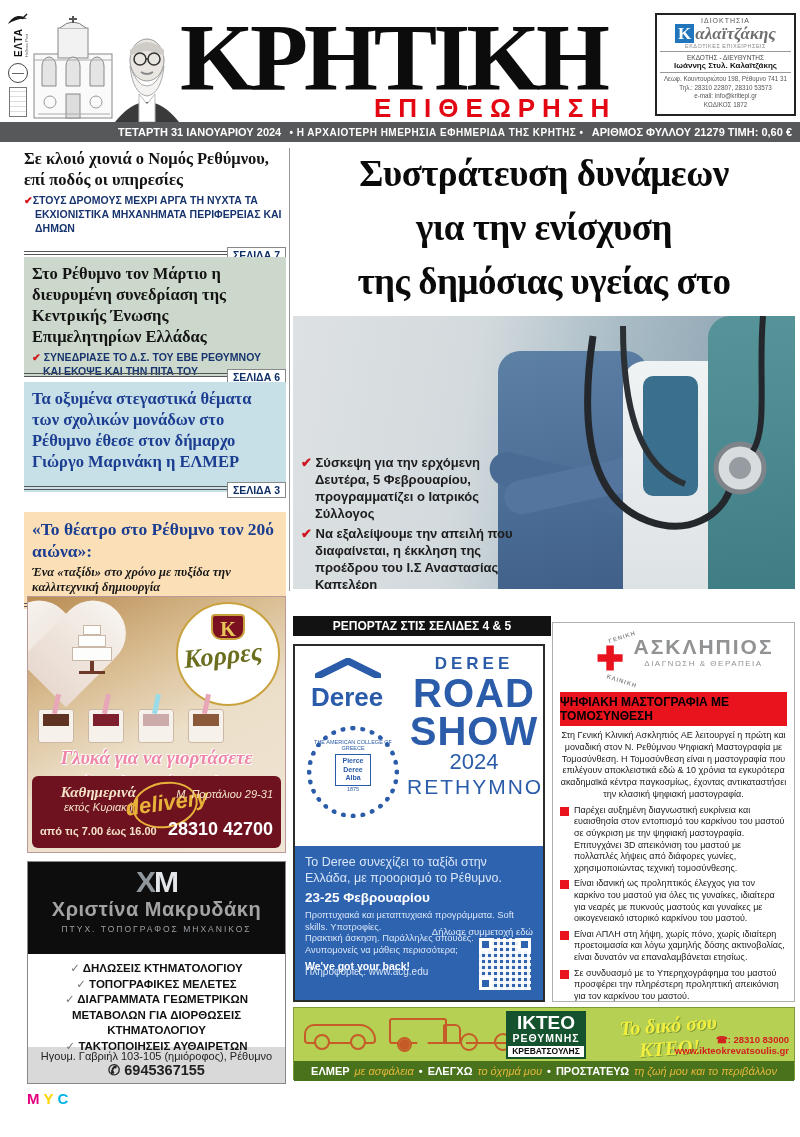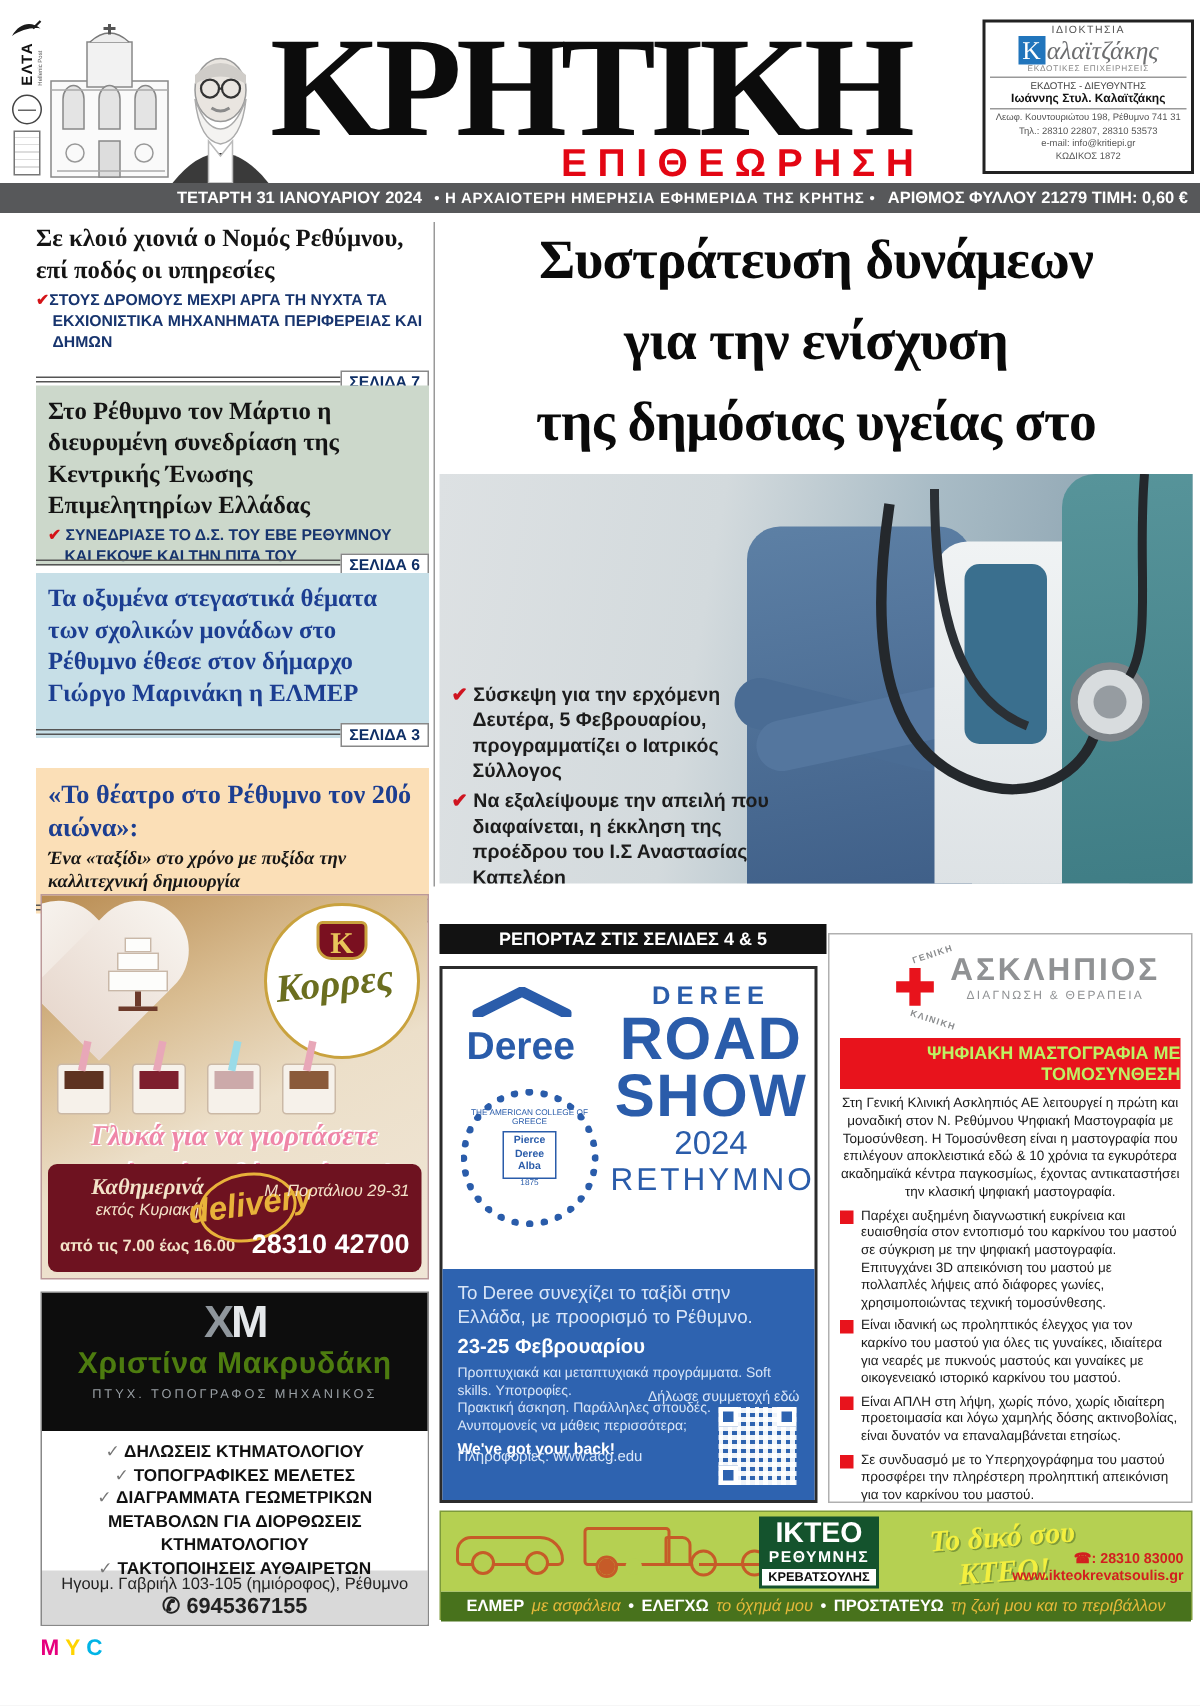--- a/index.html
+++ b/index.html
@@ -13,21 +13,21 @@
   .elta-sub { writing-mode:vertical-rl; transform:rotate(180deg); font-size:4px; color:#555; }
   .postmark { width:20px; height:20px; border:1.5px solid #444; border-radius:50%; margin:6px auto 4px; position:relative; }
   .postmark:before { content:""; position:absolute; left:3px; right:3px; top:9px; border-top:1px solid #666; }
   .elta-label { width:18px; height:30px; border:1px solid #777; margin:0 auto; background:repeating-linear-gradient(0deg,#fff 0 4px,#ddd 4px 5px); }
   .church { position:absolute; left:30px; top:14px; }
   .portrait { position:absolute; left:113px; top:24px; }
   .mast-title { position:absolute; left:180px; top:8px; width:485px; font-family:"Liberation Serif",serif; font-weight:900; font-size:95px; line-height:100px; letter-spacing:-4px; color:#0c0c0c; }
   .mast-sub { position:absolute; left:374px; top:93px; font-weight:bold; font-size:26px; letter-spacing:7px; color:#e30613; }
   .pubbox { position:absolute; left:655px; top:13px; width:141px; height:103px; border:2px solid #222; text-align:center; padding:2px 3px; font-size:6.5px; color:#333; }
   .pubbox .own { font-size:7px; letter-spacing:1px; color:#555; }
-  .brandline { font-family:"Liberation Serif",serif; font-style:italic; font-weight:normal; font-size:17px; color:#6d6e70; line-height:19px; }
+  .brandline { font-family:"Liberation Serif",serif; font-style:italic; font-weight:bold; font-size:17px; color:#6d6e70; line-height:19px; }
   .brandline .k { display:inline-block; background:#2175bc; color:#fff; font-style:normal; padding:0 3px; margin-right:1px; }
   .pub-sub { font-size:5.5px; letter-spacing:.5px; color:#888; border-bottom:1px solid #999; padding-bottom:2px; margin-bottom:2px; }
   .pub-role { font-size:6.5px; color:#444; }
   .pub-name { font-size:8px; font-weight:bold; color:#111; border-bottom:1px solid #999; padding-bottom:2px; margin-bottom:2px; }
   .pub-small { font-size:6.3px; line-height:8.5px; color:#555; }
   .datebar { position:absolute; left:0; top:122px; width:800px; height:20px; background:#57585a; color:#fff; display:flex; align-items:center; font-weight:bold; font-size:11px; }
   .datebar .d { margin-left:118px; }
   .datebar .s { margin:0 auto; font-size:10px; letter-spacing:.5px; }
   .datebar .i { margin-right:8px; }
 
@@ -96,21 +96,21 @@
   .k-del .ring { position:absolute; left:8px; top:2px; width:66px; height:46px; border:2px solid #e8b23a; border-radius:50%; transform:rotate(-10deg); }
   .k-del .word { position:relative; font-weight:900; font-style:italic; font-size:22px; color:#e8b23a; transform:rotate(-8deg); top:10px; }
   .k-addr { position:absolute; right:8px; top:12px; font-style:italic; font-size:11px; }
   .k-phone { position:absolute; right:8px; bottom:8px; font-weight:bold; font-size:18px; color:#fff; }
 
   
   .ad-mak { position:absolute; left:27px; top:861px; width:259px; height:223px; border:1px solid #888; }
   .mak-head { background:#0d0d0d; height:92px; text-align:center; padding-top:4px; }
   .mak-logo { font-weight:900; font-size:30px; line-height:32px; letter-spacing:-2px; }
   .mak-logo .x { color:#8f969c; } .mak-logo .m { color:#e4e7ea; }
-  .mak-name { color:#4d7c0f; font-weight:bold; font-size:20px; letter-spacing:.5px; }
+  .mak-name { color:#a3a3a3; font-weight:bold; font-size:20px; letter-spacing:.5px; }
   .mak-title { color:#9aa0a5; font-size:8.5px; letter-spacing:2px; margin-top:3px; }
   .mak-body { background:#fff; height:93px; text-align:center; padding-top:7px; font-weight:bold; font-size:11.5px; line-height:15.5px; color:#111; }
   .mak-body .tick { color:#777; font-weight:normal; }
   .mak-foot { background:#d9d9d9; height:36px; text-align:center; font-size:11px; color:#222; padding-top:3px; }
   .mak-foot .ph { font-weight:bold; font-size:14.5px; }
 
   
   .ad-deree { position:absolute; left:293px; top:644px; width:252px; height:358px; border:2px solid #2b2b2b; background:#fff; }
   .deree-top { position:relative; height:200px; }
   .deree-roof { position:absolute; left:20px; top:12px; }
@@ -135,21 +135,21 @@
   
   .ad-askl { position:absolute; left:552px; top:622px; width:243px; height:380px; border:1px solid #b0b0b0; background:#fff; padding:4px 7px; }
   .askl-head { position:relative; height:52px; text-align:center; }
   .askl-cross { position:absolute; left:28px; top:2px; width:44px; height:44px; border-radius:50%; text-align:center; }
   .askl-cross .plus { font-size:33px; line-height:44px; color:#e8131c; font-weight:bold; }
   .askl-arc { position:absolute; font-size:6px; font-weight:bold; color:#8a8c8e; letter-spacing:1px; }
   .arc-t { left:20px; top:-3px; transform:rotate(-18deg); }
   .arc-b { left:18px; bottom:-3px; transform:rotate(18deg); }
   .askl-name { padding-left:60px; font-weight:bold; font-size:21px; letter-spacing:2px; color:#909294; margin-top:8px; }
   .askl-tag { padding-left:60px; font-size:8px; letter-spacing:1.5px; color:#909294; }
-  .askl-banner { background:#e8131c; color:#bef264; font-weight:bold; font-size:12px; text-align:right; padding:3px 0; margin:5px 0 4px; }
+  .askl-banner { background:#e8131c; color:#000000; font-weight:bold; font-size:12px; text-align:left; padding:3px 0; margin:5px 0 4px; }
   .askl-intro { font-size:9px; line-height:11.8px; text-align:center; color:#1a1a1a; font-weight:500; }
   .askl-b { display:flex; gap:5px; margin-top:4px; }
   .askl-b .sq { flex:none; width:9px; height:9px; background:#e8131c; margin-top:2px; }
   .askl-b .tx { font-size:9px; line-height:11.6px; color:#1a1a1a; }
   .askl-foot { border:1px solid #bbb; margin-top:5px; padding:2px 2px; font-size:6.2px; color:#666; text-align:center; }
 
   
   .ad-ikteo { position:absolute; left:293px; top:1007px; width:502px; height:73px; border:1px solid #7d9a3a; }
   .ik-main { position:relative; height:53px; background:#b5d052; overflow:hidden; }
   .veh { position:absolute; border:2px solid #c65b28; }

